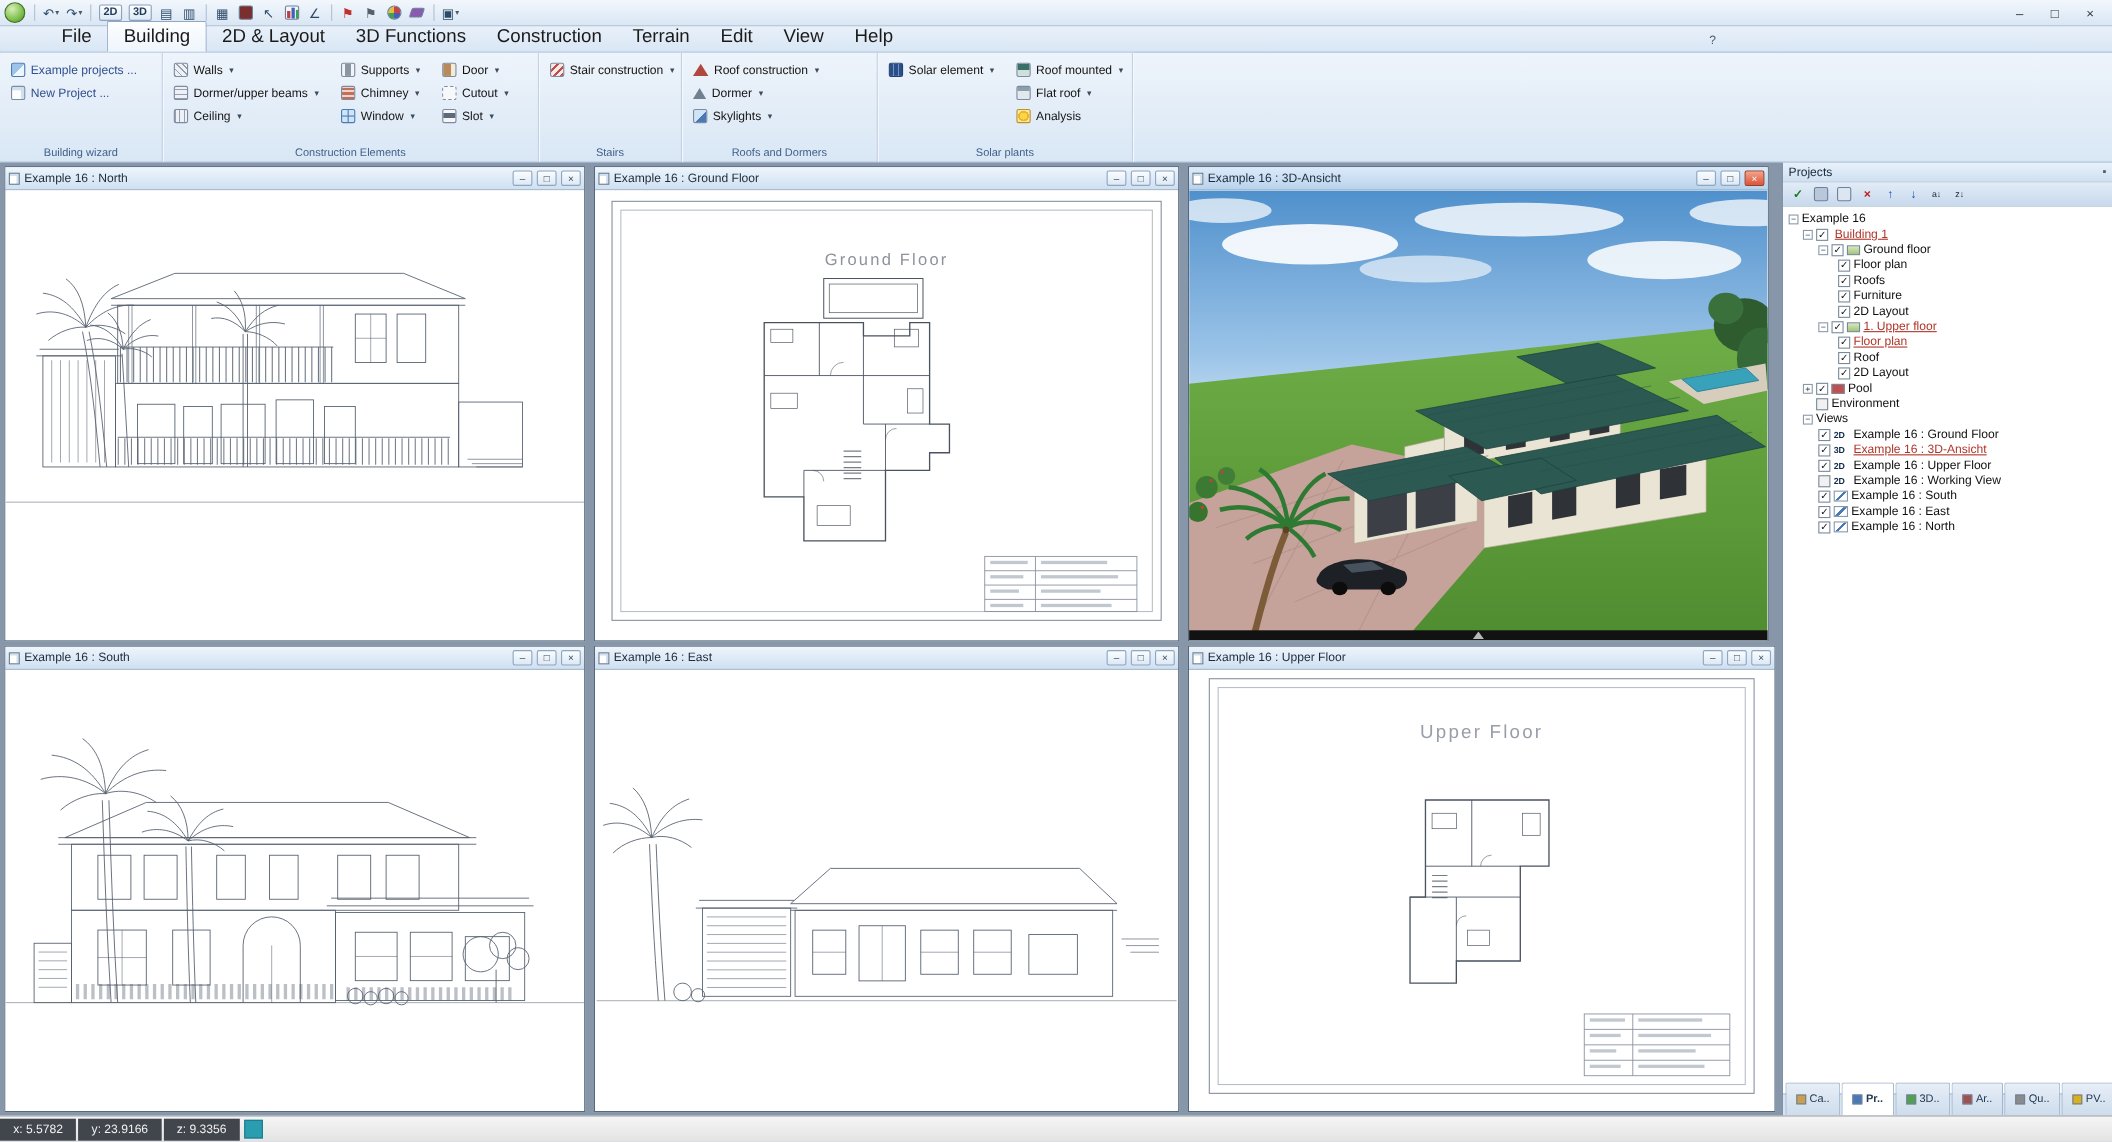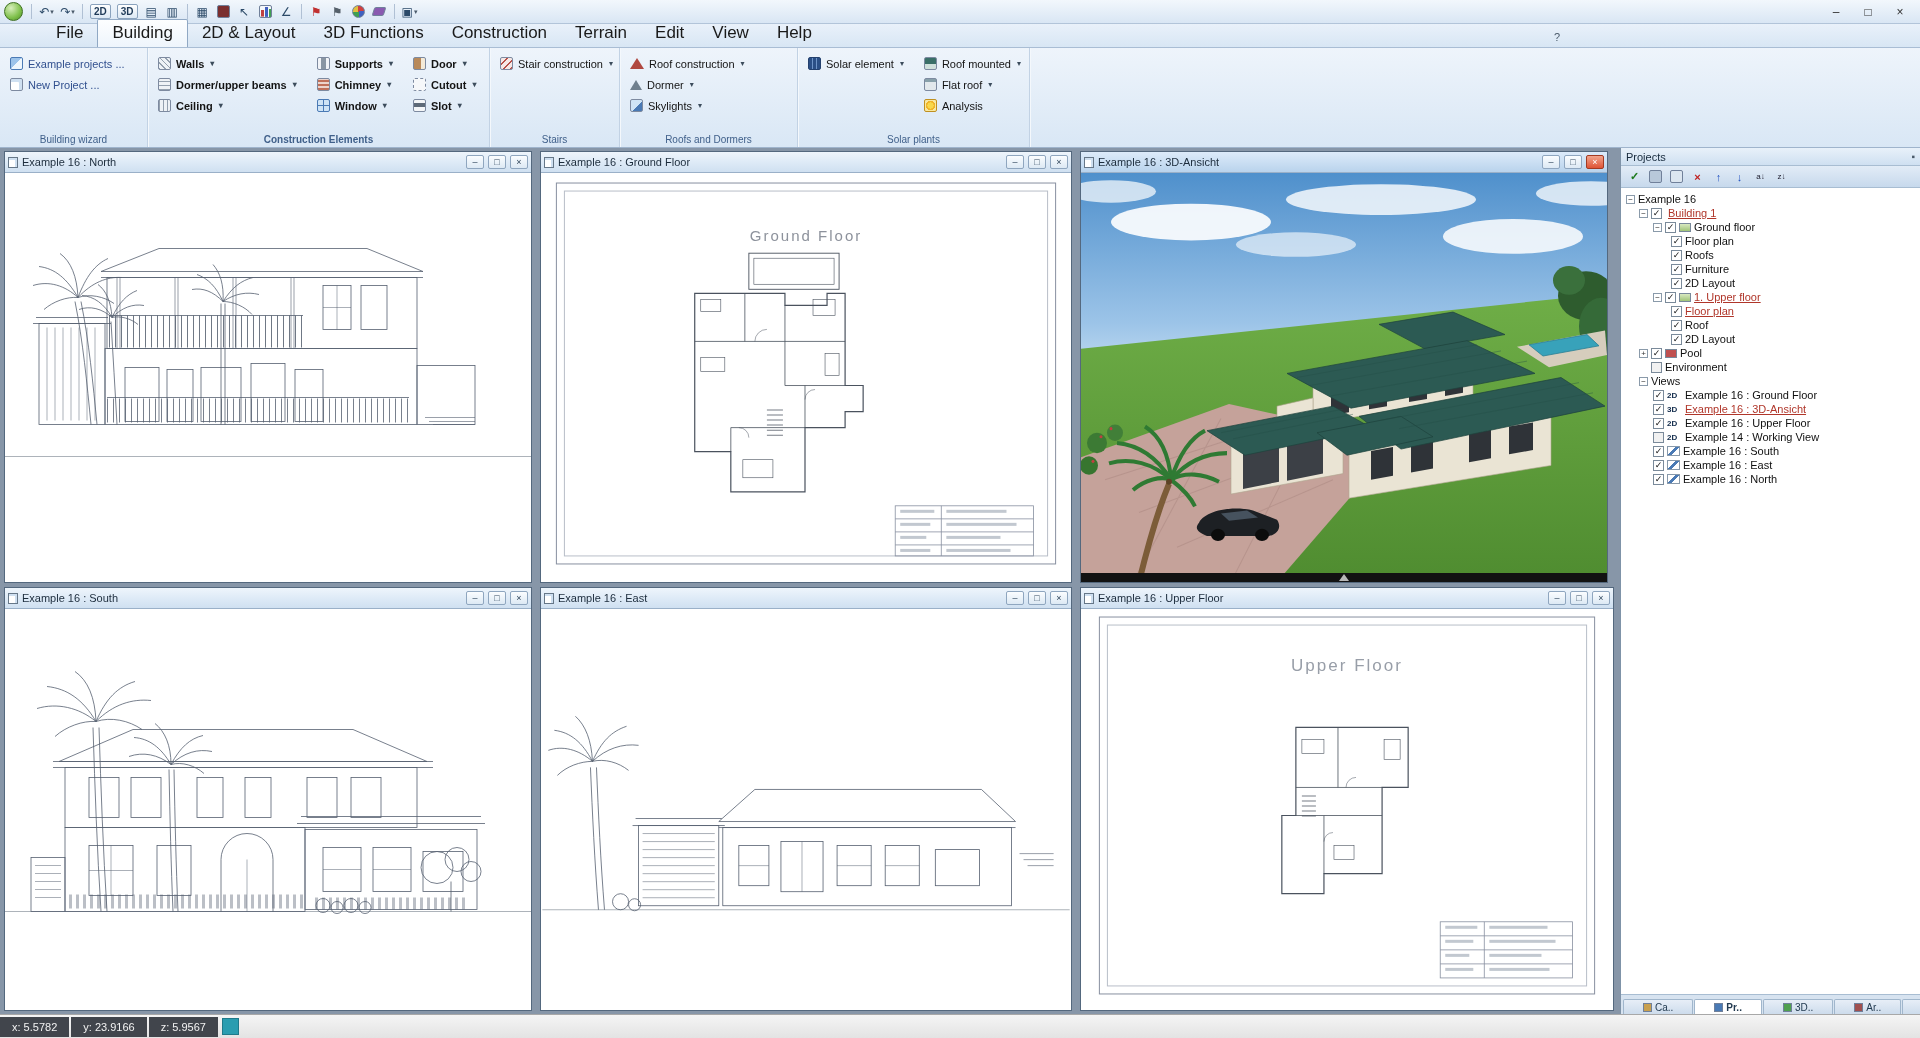--- a/index.html
+++ b/index.html
@@ -123,21 +123,21 @@
   .badge{font-size:8px;font-weight:bold;width:15px;flex:0 0 15px;color:#102a4a;}
   .viewic{width:13px;height:10px;flex:0 0 13px;border:1px solid #8899aa;
     background:linear-gradient(135deg,#fff 42%,#4a7ab5 42% 58%,#fff 58%);}
   .ticon{width:12px;height:9px;flex:0 0 12px;border:1px solid #78889a;}
   .ticon-house{border:none;width:auto;flex:0 0 auto;color:#c23b2e;font-size:11px;line-height:1;}
   .ticon-floor{background:linear-gradient(#d8e8c0,#a0c478);}
   .ticon-pool{background:#c05050;}
   .red{color:#b0362a;text-decoration:underline;}
   .p-tabs{height:20px;background:#d7e3f0;border-top:1px solid #a8bdd2;display:flex;
     align-items:flex-end;padding:0 2px;gap:1px;}
-  .ptab{height:15px;display:flex;align-items:center;gap:3px;padding:0 19px;font-size:10px;
+  .ptab{height:30px;display:flex;align-items:center;gap:3px;padding:0 9px;font-size:10px;
     background:linear-gradient(#e7eef7,#cddcec);border:1px solid #a0b6cc;border-bottom:0;
     border-radius:2px 2px 0 0;color:#223a50;}
   .ptab.active{background:#fff;font-weight:bold;}
   .ptab-ic{width:9px;height:9px;border:1px solid #70809a;}
   .ptic-ca{background:#c8a050;} .ptic-pr{background:#4a7ab5;} .ptic-3d{background:#50a050;}
   .ptic-ar{background:#a05050;} .ptic-qu{background:#8a8a8a;} .ptic-pv{background:#d8b020;}
 
   
   #statusbar{position:absolute;left:0;right:0;bottom:0;height:24px;
     background:linear-gradient(#f5f5f5,#e3e3e3);border-top:1px solid #a8a8a8;
@@ -236,21 +236,21 @@
         <span>Example projects ...</span>
       </div>
       <div class="ritem blue">
         <span class="ic ic-newproj"></span>
         <span>New Project ...</span>
       </div>
     </div>
     <div class="rgroup-label">Building wizard</div>
   </div>
 
-  <div class="rgroup" style="width:342px;font-weight:bold;">
+  <div class="rgroup" style="width:342px;">
     <div class="rcol">
       <div class="ritem">
         <span class="ic ic-walls"></span>
         <span>Walls</span>
           <span class="arrow">▾</span>
       </div>
       <div class="ritem">
         <span class="ic ic-beams"></span>
         <span>Dormer/upper beams</span>
           <span class="arrow">▾</span>
@@ -783,21 +783,21 @@
       <span class="red">Example 16 : 3D-Ansicht</span>
     </div>
     <div class="trow ind2">
       <span class="cb">✓</span>
       <span class="badge">2D</span>
       <span>Example 16 : Upper Floor</span>
     </div>
     <div class="trow ind2">
       <span class="cb un"></span>
       <span class="badge">2D</span>
-      <span>Example 14 : Working View</span>
+      <span>Example 16 : Working View</span>
     </div>
     <div class="trow ind2">
       <span class="cb">✓</span>
       <span class="viewic"></span>
       <span>Example 16 : South</span>
     </div>
     <div class="trow ind2">
       <span class="cb">✓</span>
       <span class="viewic"></span>
       <span>Example 16 : East</span>
@@ -833,15 +833,15 @@
     <span class="ptab">
         <span class="ptab-ic ptic-pv"></span>
         <span>PV..</span>
       </span>
   </div>
 </div>
 
 <div id="statusbar">
   <span class="sb-box">x: 5.5782</span>
   <span class="sb-box">y: 23.9166</span>
-  <span class="sb-box">z: 5.9567</span>
+  <span class="sb-box">z: 9.3356</span>
   <span class="sb-chip"></span>
 </div>
 
 </body></html>

